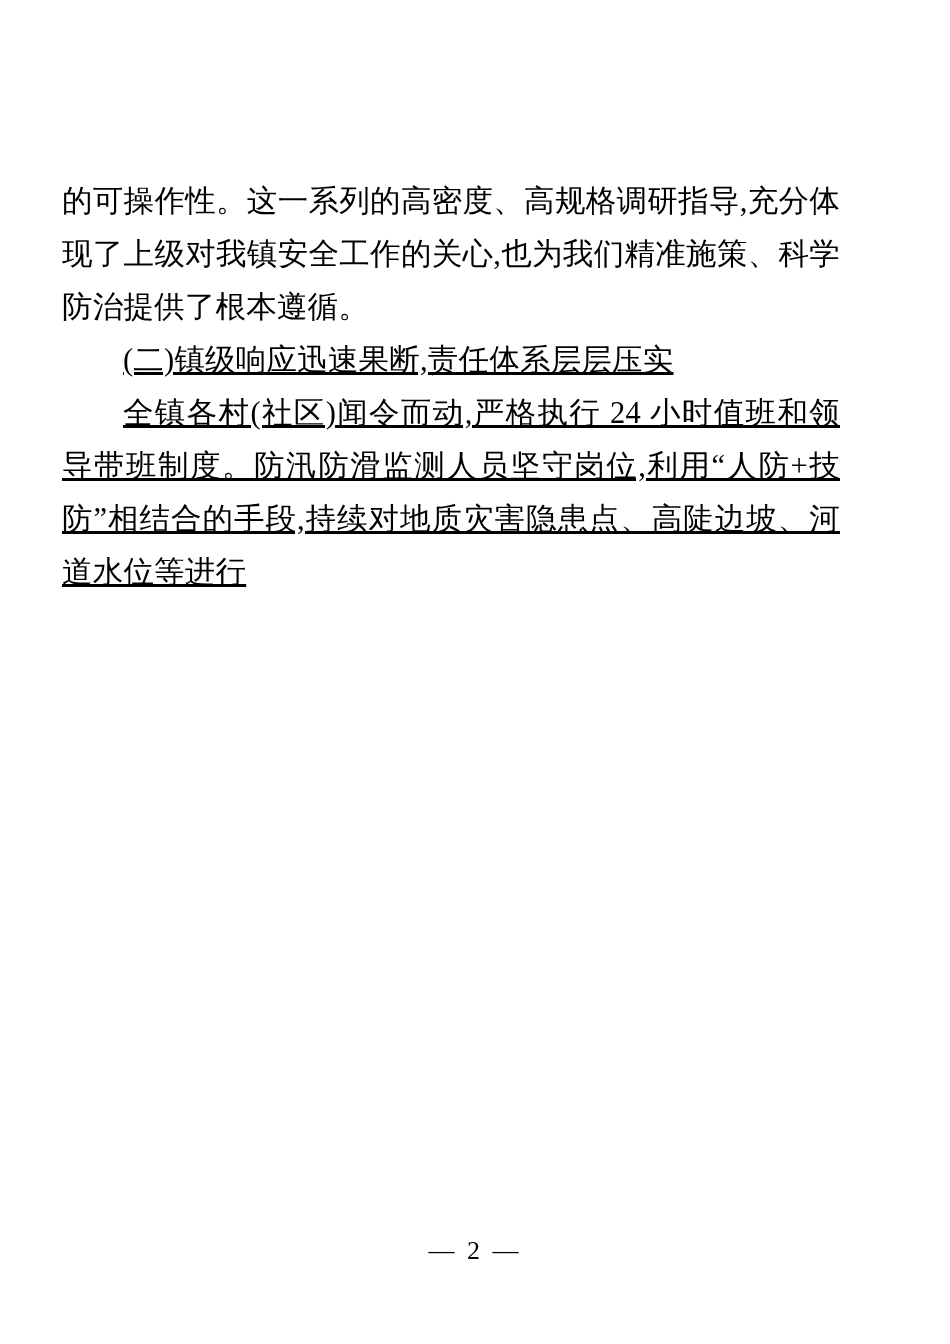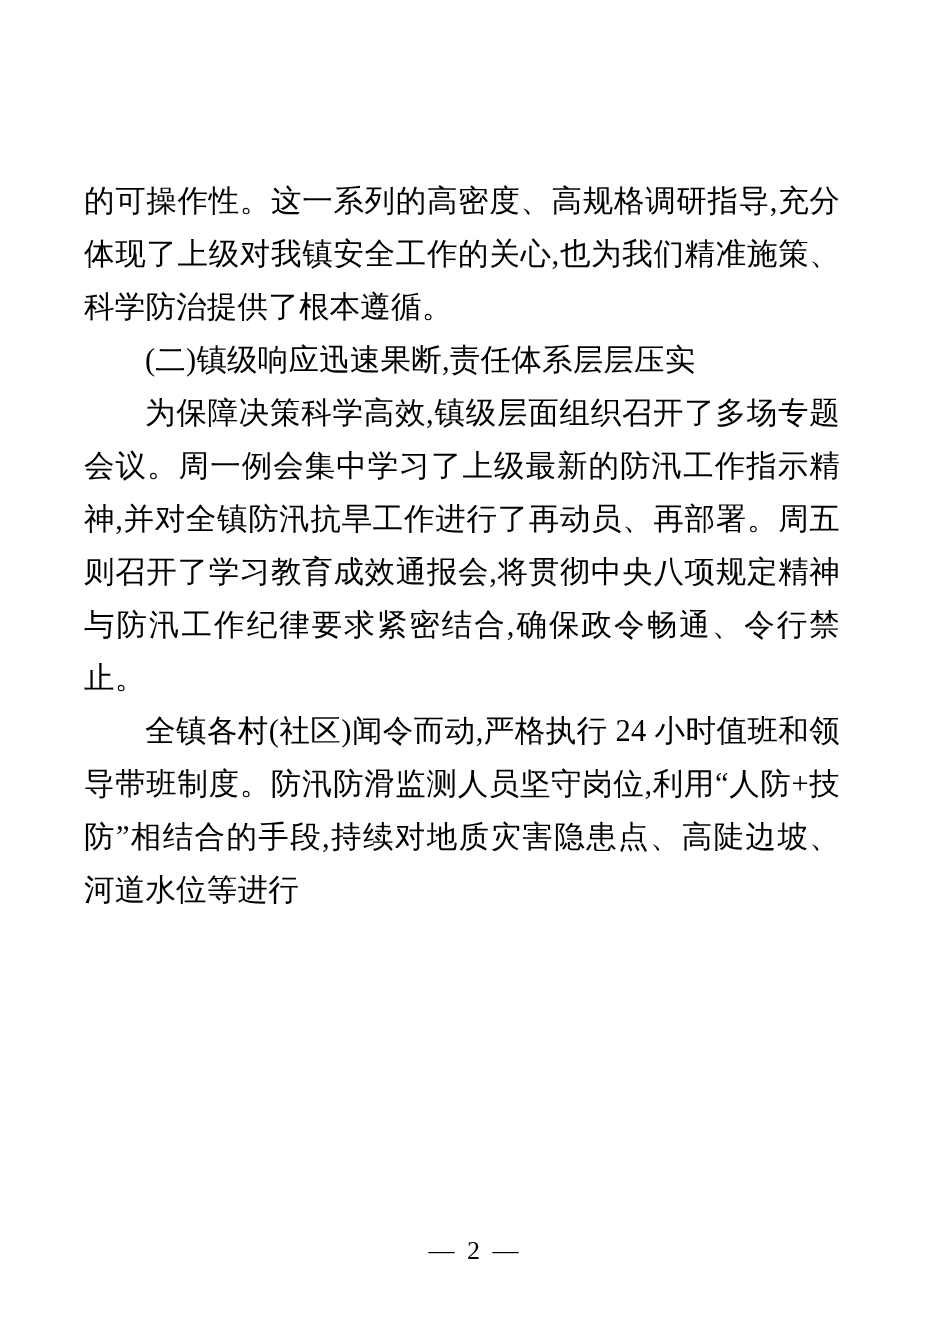--- a/index.html
+++ b/index.html
@@ -12,53 +12,53 @@
     height: 1344px;
     font-family: "Liberation Serif", "DejaVu Serif", serif;
     color: #000000;
     position: relative;
     overflow: hidden;
   }
   .page {
     width: 950px;
     height: 1344px;
     box-sizing: border-box;
-    padding: 175px 110px 0 84px;
+    padding: 175px 110px 0 62px;
     position: relative;
   }
   .doc-body {
     font-size: 30.5px;
     line-height: 53px;
     letter-spacing: 0.2px;
     text-align: justify;
     text-justify: inter-ideograph;
   }
   .para {
     margin: 0;
     text-indent: 0;
     white-space: normal;
   }
   .para.indent {
     text-indent: 61px;
+    text-decoration: underline;
   }
   .footer {
     position: absolute;
     left: 0;
     right: 0;
     bottom: 78px;
     text-align: center;
     font-size: 26px;
     letter-spacing: 3px;
     color: #000;
   }
 </style>
 </head>
 <body>
 
 <div class="page">
   <div class="doc-body">
     <p class="para">的可操作性。这一系列的高密度、高规格调研指导,充分体现了上级对我镇安全工作的关心,也为我们精准施策、科学防治提供了根本遵循。</p>
     <p class="para indent">(二)镇级响应迅速果断,责任体系层层压实</p>
-    <p class="para indent">为保障决策科学高效,镇级层面组织召开了多场专题会议。周一例会集中学习了上级最新的防汛工作指示精神,并对全镇防汛抗旱工作进行了再动员、再部署。周五则召开了学习教育成效通报会,将贯彻中央八项规定精神与防汛工作纪律要求紧密结合,确保政令畅通、令行禁止。</p>
     <p class="para indent">全镇各村(社区)闻令而动,严格执行 24 小时值班和领导带班制度。防汛防滑监测人员坚守岗位,利用“人防+技防”相结合的手段,持续对地质灾害隐患点、高陡边坡、河道水位等进行</p>
   </div>
   <div class="footer">— 2 —</div>
 </div>
 
 </body></html>

